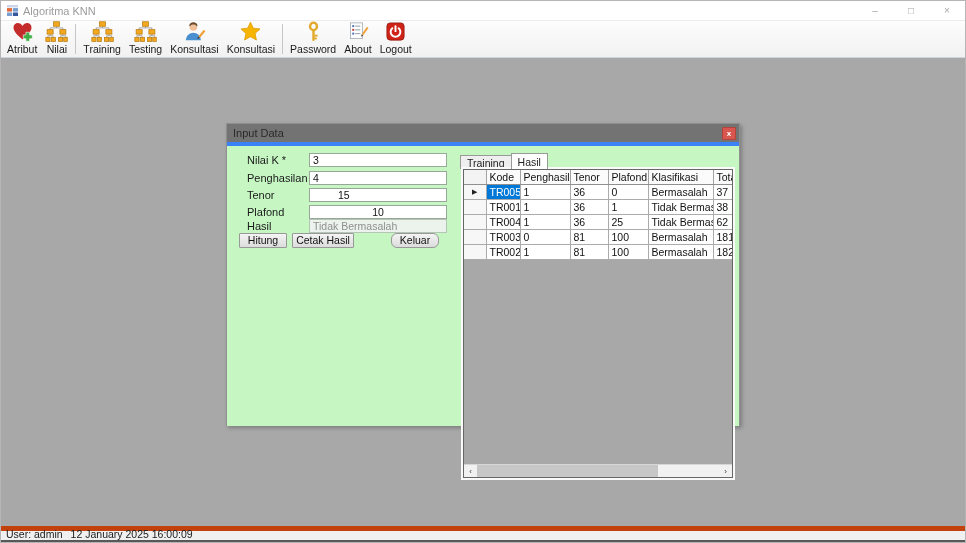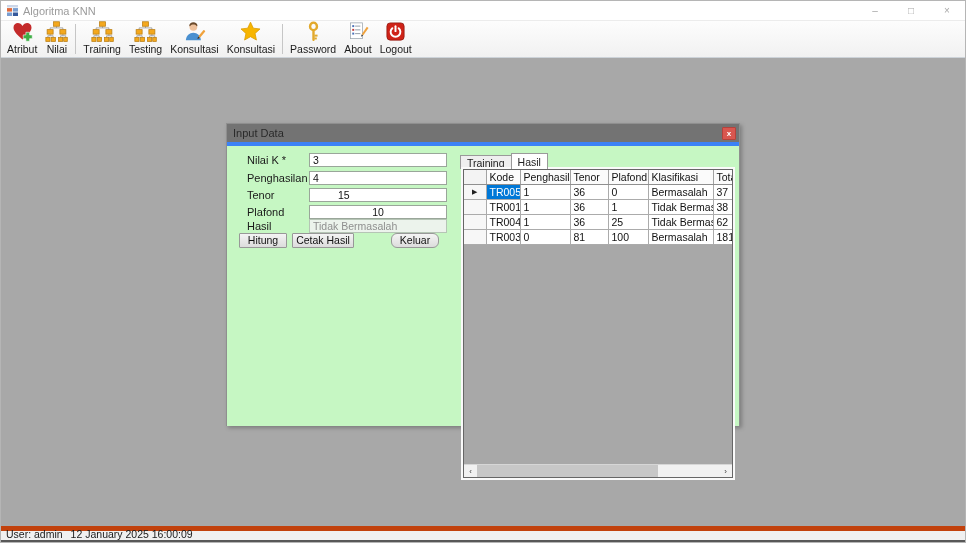--- a/index.html
+++ b/index.html
@@ -297,20 +297,29 @@
                 </tr>
                 <tr>
                   <td class="rowhdr"></td>
                   <td class="">TR003</td>
                   <td class="">0</td>
                   <td class="">81</td>
                   <td class="">100</td>
                   <td class="">Bermasalah</td>
                   <td class="">181</td>
                 </tr>
+                <tr>
+                  <td class="rowhdr"></td>
+                  <td class="">TR002</td>
+                  <td class="">1</td>
+                  <td class="">81</td>
+                  <td class="">100</td>
+                  <td class="">Bermasalah</td>
+                  <td class="">182</td>
+                </tr>
               </tbody>
           </table>
           <div class="hscroll">
             <div class="sb-btn">‹</div>
             <div class="sb-thumb"></div>
             <div class="sb-track"></div>
             <div class="sb-btn">›</div>
           </div>
         </div>
 

